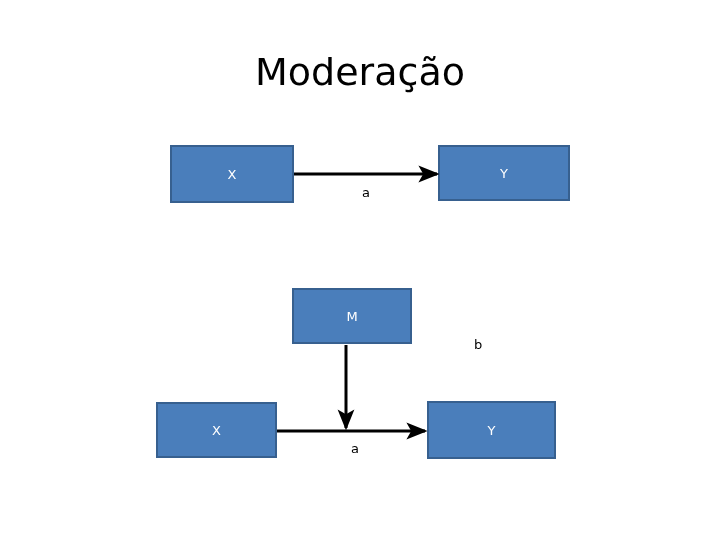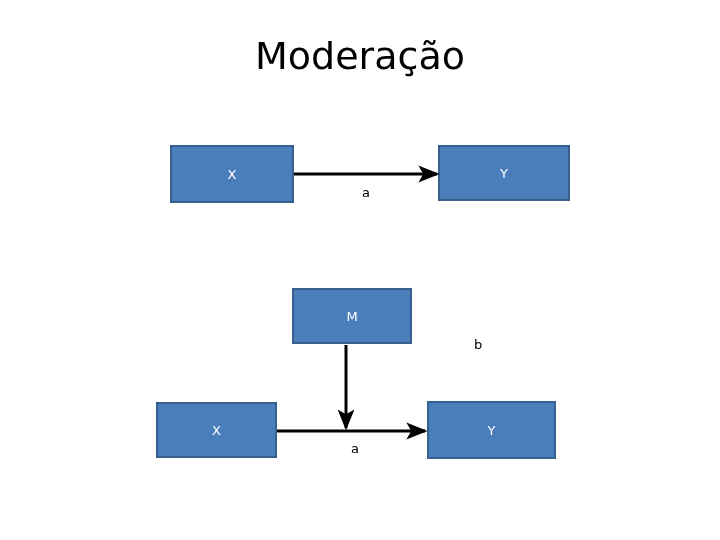--- a/index.html
+++ b/index.html
@@ -15,21 +15,21 @@
   }
   #slide {
     position: relative;
     width: 720px;
     height: 540px;
     background: #ffffff;
   }
   .title {
     position: absolute;
     left: 0;
-    top: 36px;
+    top: 52px;
     width: 720px;
     text-align: center;
     font-size: 38px;
     font-weight: 400;
     color: #000000;
     font-family: "DejaVu Sans", sans-serif;
     letter-spacing: 0px;
     line-height: 1.1;
   }
   .node {

